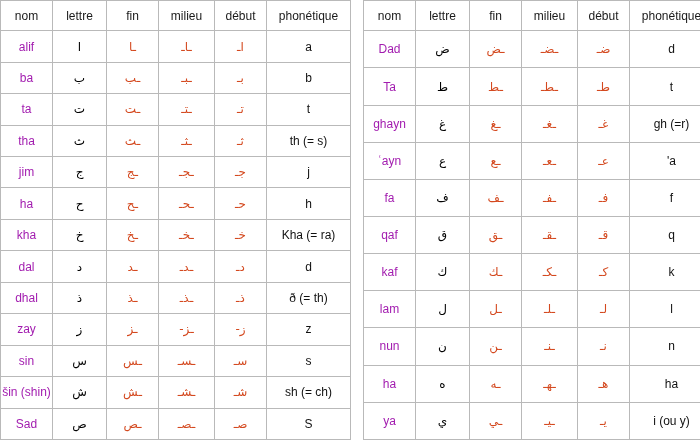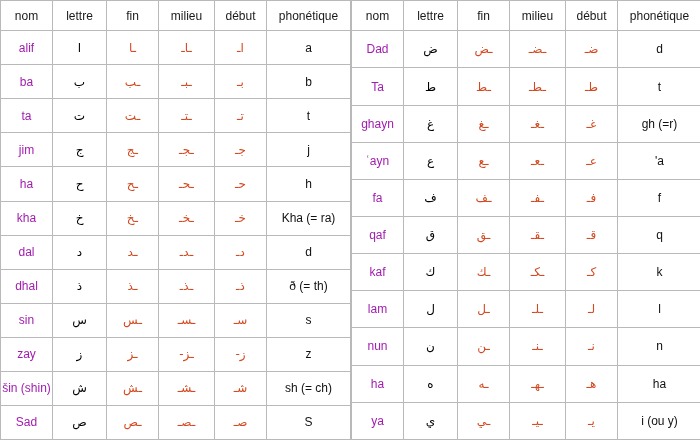--- a/index.html
+++ b/index.html
@@ -10,20 +10,21 @@
   body {
     width: 700px;
     height: 440px;
     overflow: hidden;
     font-family: "Liberation Sans", sans-serif;
   }
   .sheet {
     width: 700px;
     height: 440px;
     display: flex;
+    gap: 12px;
   }
   table.alpha {
     border-collapse: collapse;
     table-layout: fixed;
     width: 350px;
     height: 440px;
   }
   table.alpha th, table.alpha td {
     border: 1px solid #b9b9b9;
     font-size: 12px;
@@ -114,20 +115,28 @@
         </tr>
         <tr>
           <td class="nom">ta</td>
           <td class="ar">ت</td>
           <td class="ar-red">ـت</td>
           <td class="ar-red">ـتـ</td>
           <td class="ar-red">تـ</td>
           <td class="phon">t</td>
         </tr>
         <tr>
+          <td class="nom">tha</td>
+          <td class="ar">ث</td>
+          <td class="ar-red">ـث</td>
+          <td class="ar-red">ـثـ</td>
+          <td class="ar-red">ثـ</td>
+          <td class="phon">th (= s)</td>
+        </tr>
+        <tr>
           <td class="nom">jim</td>
           <td class="ar">ج</td>
           <td class="ar-red">ـج</td>
           <td class="ar-red">ـجـ</td>
           <td class="ar-red">جـ</td>
           <td class="phon">j</td>
         </tr>
         <tr>
           <td class="nom">ha</td>
           <td class="ar">ح</td>
@@ -154,34 +163,34 @@
         </tr>
         <tr>
           <td class="nom">dhal</td>
           <td class="ar">ذ</td>
           <td class="ar-red">ـذ</td>
           <td class="ar-red">ـذـ</td>
           <td class="ar-red">ذـ</td>
           <td class="phon">ð (= th)</td>
         </tr>
         <tr>
+          <td class="nom">zay</td>
+          <td class="ar">ز</td>
+          <td class="ar-red">ـز</td>
+          <td class="ar-red">ـز-</td>
+          <td class="ar-red">ز-</td>
+          <td class="phon">z</td>
+        </tr>
+        <tr>
           <td class="nom">sin</td>
           <td class="ar">س</td>
           <td class="ar-red">ـس</td>
           <td class="ar-red">ـسـ</td>
           <td class="ar-red">سـ</td>
           <td class="phon">s</td>
-        </tr>
-        <tr>
-          <td class="nom">zay</td>
-          <td class="ar">ز</td>
-          <td class="ar-red">ـز</td>
-          <td class="ar-red">ـز-</td>
-          <td class="ar-red">ز-</td>
-          <td class="phon">z</td>
         </tr>
         <tr>
           <td class="nom">šin (shin)</td>
           <td class="ar">ش</td>
           <td class="ar-red">ـش</td>
           <td class="ar-red">ـشـ</td>
           <td class="ar-red">شـ</td>
           <td class="phon">sh (= ch)</td>
         </tr>
         <tr>

